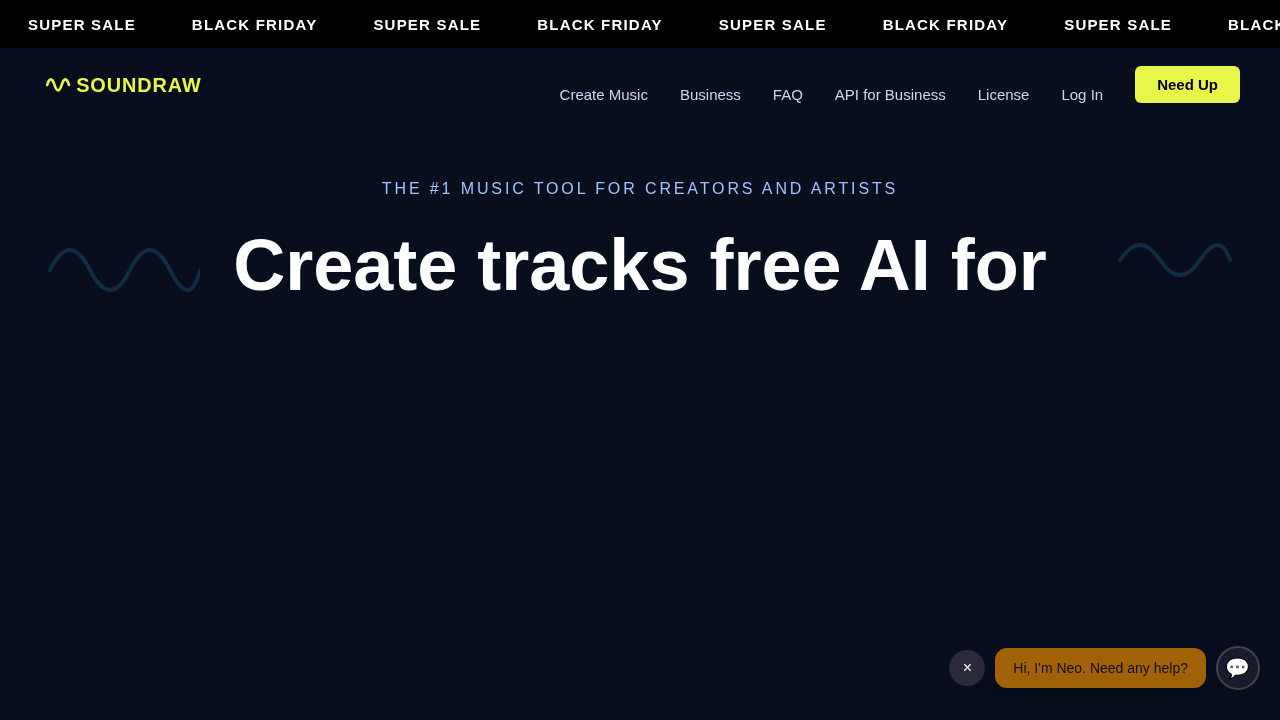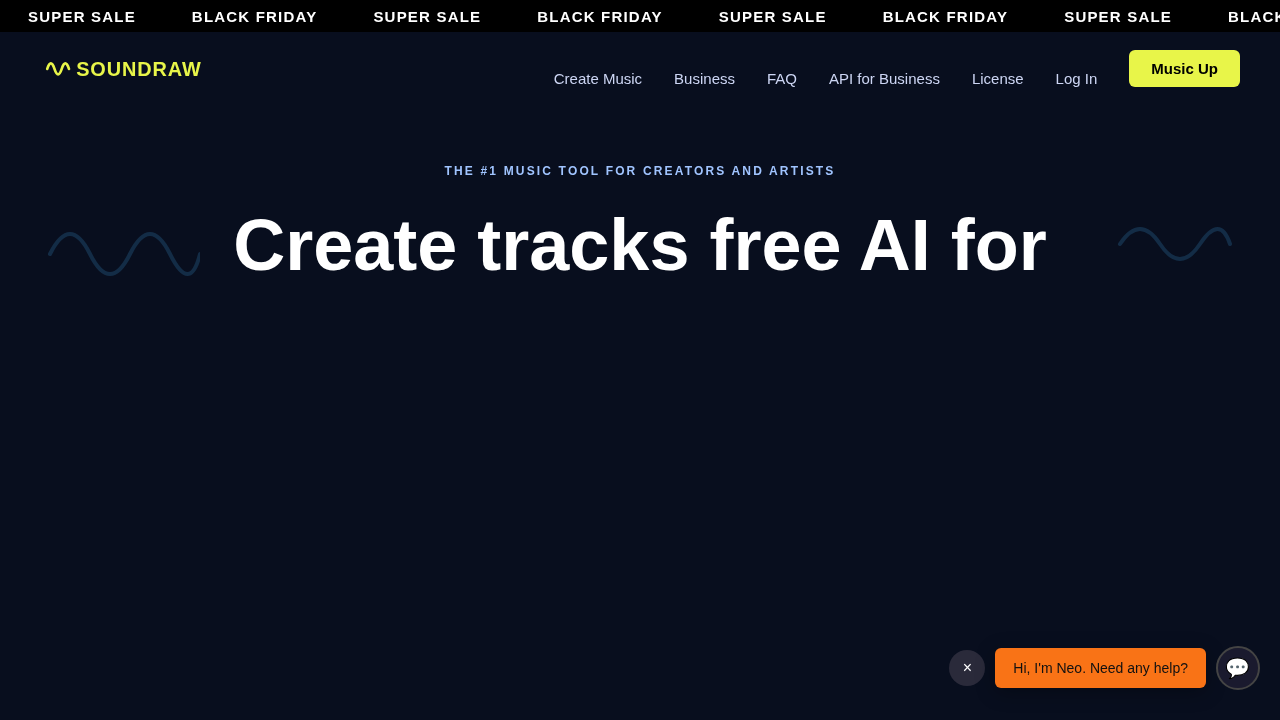--- a/index.html
+++ b/index.html
@@ -9,21 +9,21 @@
       height: 720px;
       overflow: hidden;
       background-color: #080e1e;
       font-family: -apple-system, BlinkMacSystemFont, 'Segoe UI', sans-serif;
       color: #fff;
     }
 
     
     .marquee-banner {
       background-color: #000;
-      height: 32px;
+      height: 48px;
       display: flex;
       align-items: center;
       overflow: hidden;
       white-space: nowrap;
     }
 
     .marquee-track {
       display: inline-flex;
       animation: marquee 12s linear infinite;
     }
@@ -98,22 +98,22 @@
     .hero {
       display: flex;
       flex-direction: column;
       align-items: center;
       justify-content: center;
       padding-top: 60px;
       position: relative;
     }
 
     .hero-tagline {
-      font-size: 12px;
-      font-weight: 700;
+      font-size: 16px;
+      font-weight: 400;
       letter-spacing: 0.18em;
       color: #a0c4ff;
       margin-bottom: 28px;
       text-transform: uppercase;
     }
 
     .hero-title {
       font-size: 72px;
       font-weight: 800;
       line-height: 1.1;
@@ -188,23 +188,23 @@
     .chat-widget {
       position: fixed;
       bottom: 30px;
       right: 20px;
       display: flex;
       align-items: center;
       gap: 10px;
     }
 
     .chat-bubble {
-      background: #f97316;
+      background: #a16207;
       color: #111;
-      border-radius: 6px;
+      border-radius: 12px;
       padding: 12px 18px;
       font-size: 14px;
       font-weight: 500;
       box-shadow: 0 4px 20px rgba(0,0,0,0.3);
       white-space: nowrap;
     }
 
     .chat-close {
       width: 36px;
       height: 36px;
@@ -258,21 +258,21 @@
     </svg>
   </a>
 
   <div class="nav-links">
     <a class="nav-link" href="#">Create Music</a>
     <a class="nav-link" href="#">Business</a>
     <a class="nav-link" href="#">FAQ</a>
     <a class="nav-link" href="#">API for Business</a>
     <a class="nav-link" href="#">License</a>
     <a class="nav-link" href="#">Log In</a>
-    <button class="btn-signup">Music Up</button>
+    <button class="btn-signup">Need Up</button>
   </div>
 </nav>
 
 <section class="hero" style="position:relative;">
 
   <svg class="wave-left" viewBox="0 0 160 80" fill="none" xmlns="http://www.w3.org/2000/svg">
     <path d="M10 50 Q30 10, 50 50 Q70 90, 90 50 Q110 10, 130 50 Q150 90, 160 50" stroke="#1e4a6e" stroke-width="4" fill="none" stroke-linecap="round"></path>
   </svg>
 
   <svg class="wave-right" viewBox="0 0 130 80" fill="none" xmlns="http://www.w3.org/2000/svg">

